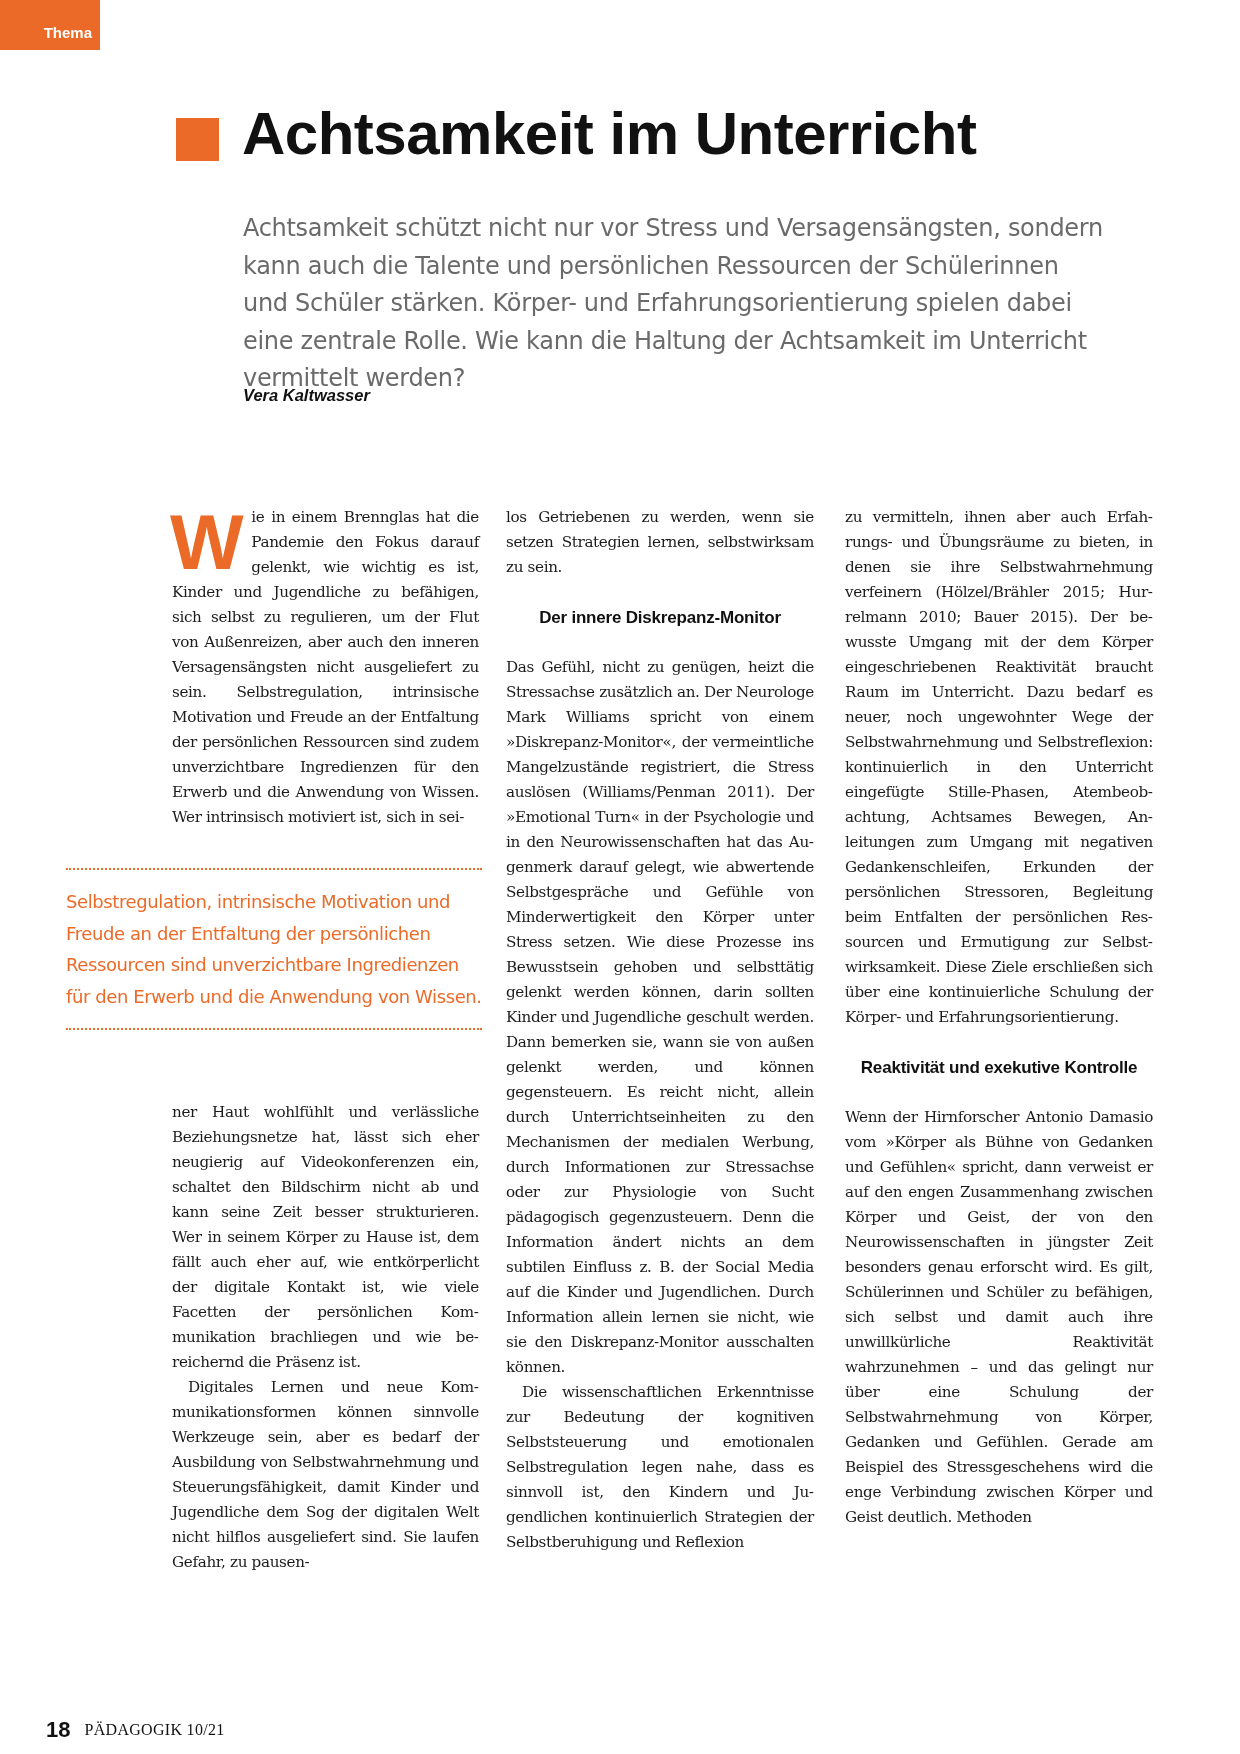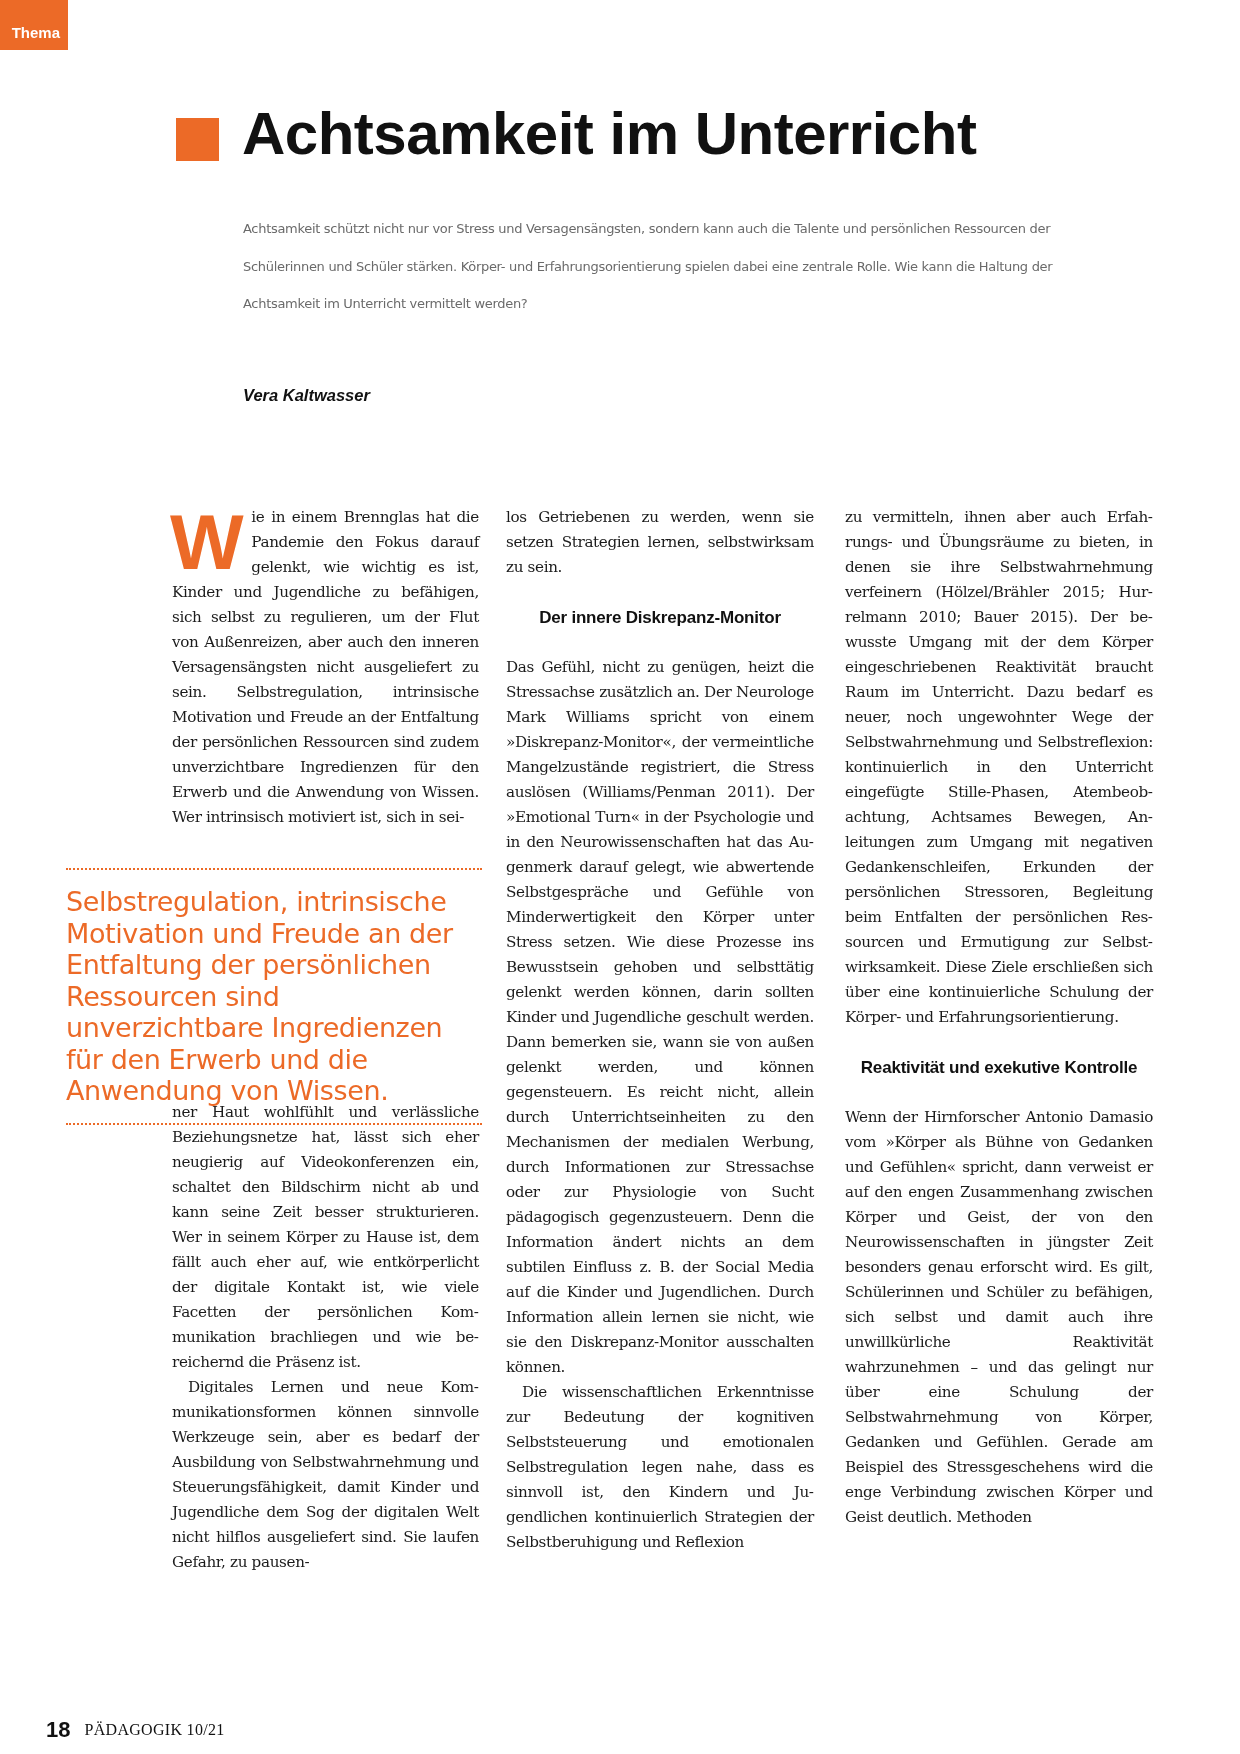--- a/index.html
+++ b/index.html
@@ -1,35 +1,35 @@
 <!DOCTYPE html>
 <html><head>
 <meta charset="utf-8">
 <style>
   html, body { margin: 0; padding: 0; }
   body {
     width: 1240px; height: 1754px; position: relative; background: #ffffff;
     overflow: hidden; color: #1a1a1a;
   }
   .tag {
-    position: absolute; left: 0; top: 0; width: 68px; height: 50px;
+    position: absolute; left: 0; top: 0; width: 100px; height: 50px;
     background: #ec6a27; color: #fff;
     font-family: "Liberation Sans", sans-serif; font-weight: bold; font-size: 15px;
     display: flex; align-items: flex-end; justify-content: flex-end;
     padding: 0 8px 9px 0; box-sizing: border-box;
   }
   .title-wrap { position: absolute; left: 176px; top: 104px; display: flex; align-items: center; }
   .title-square { width: 43px; height: 43px; background: #ec6a27; margin-right: 23px; margin-top: 10px; }
   .title {
     font-family: "Liberation Sans", sans-serif; font-weight: bold; font-size: 60px;
     color: #111; letter-spacing: -0.5px; line-height: 1;
   }
   .lead {
     position: absolute; left: 243px; top: 210px; width: 860px;
-    font-family: "DejaVu Sans", sans-serif; font-size: 13px; line-height: 37.5px;
+    font-family: "DejaVu Sans", sans-serif; font-size: 24px; line-height: 37.5px;
     color: #6a6a6a; letter-spacing: -0.3px;
   }
   .author {
     position: absolute; left: 243px; top: 386px;
     font-family: "Liberation Sans", sans-serif; font-weight: bold; font-size: 16.5px; color: #111; font-style: italic;
   }
   .col {
     position: absolute; width: 322px;
     font-family: "DejaVu Serif", serif; font-size: 15.2px; line-height: 25px;
     text-align: justify; hyphens: manual; color: #1b1b1b; letter-spacing: -0.35px;
@@ -43,21 +43,21 @@
   .subhead {
     font-family: "Liberation Sans", sans-serif; font-weight: bold; font-size: 17px;
     line-height: 25px; color: #111; margin: 25px 0 25px 0; text-align: center; letter-spacing: -0.2px;
   }
   .pullquote {
     position: absolute; left: 66px; top: 868px; width: 416px;
     border-top: 2px dotted #ec6a27; border-bottom: 2px dotted #ec6a27;
     padding: 16px 0 16px 0;
   }
   .pullquote-text {
-    font-family: "DejaVu Sans", sans-serif; font-size: 27px; line-height: 31.5px;
+    font-family: "DejaVu Sans", sans-serif; font-size: 18px; line-height: 31.5px;
     color: #ec6a27; letter-spacing: -0.4px;
   }
   .footer { position: absolute; left: 46px; top: 1717px; display: flex; align-items: center; }
   .page-num { font-family: "Liberation Sans", sans-serif; font-weight: bold; font-size: 22px; color: #111; margin-right: 14px; }
   .mag { font-family: Liberation Serif, serif; font-size: 16px; color: #111; letter-spacing: 0.3px; }
 </style>
 </head>
 <body>
 
 <div class="tag">

